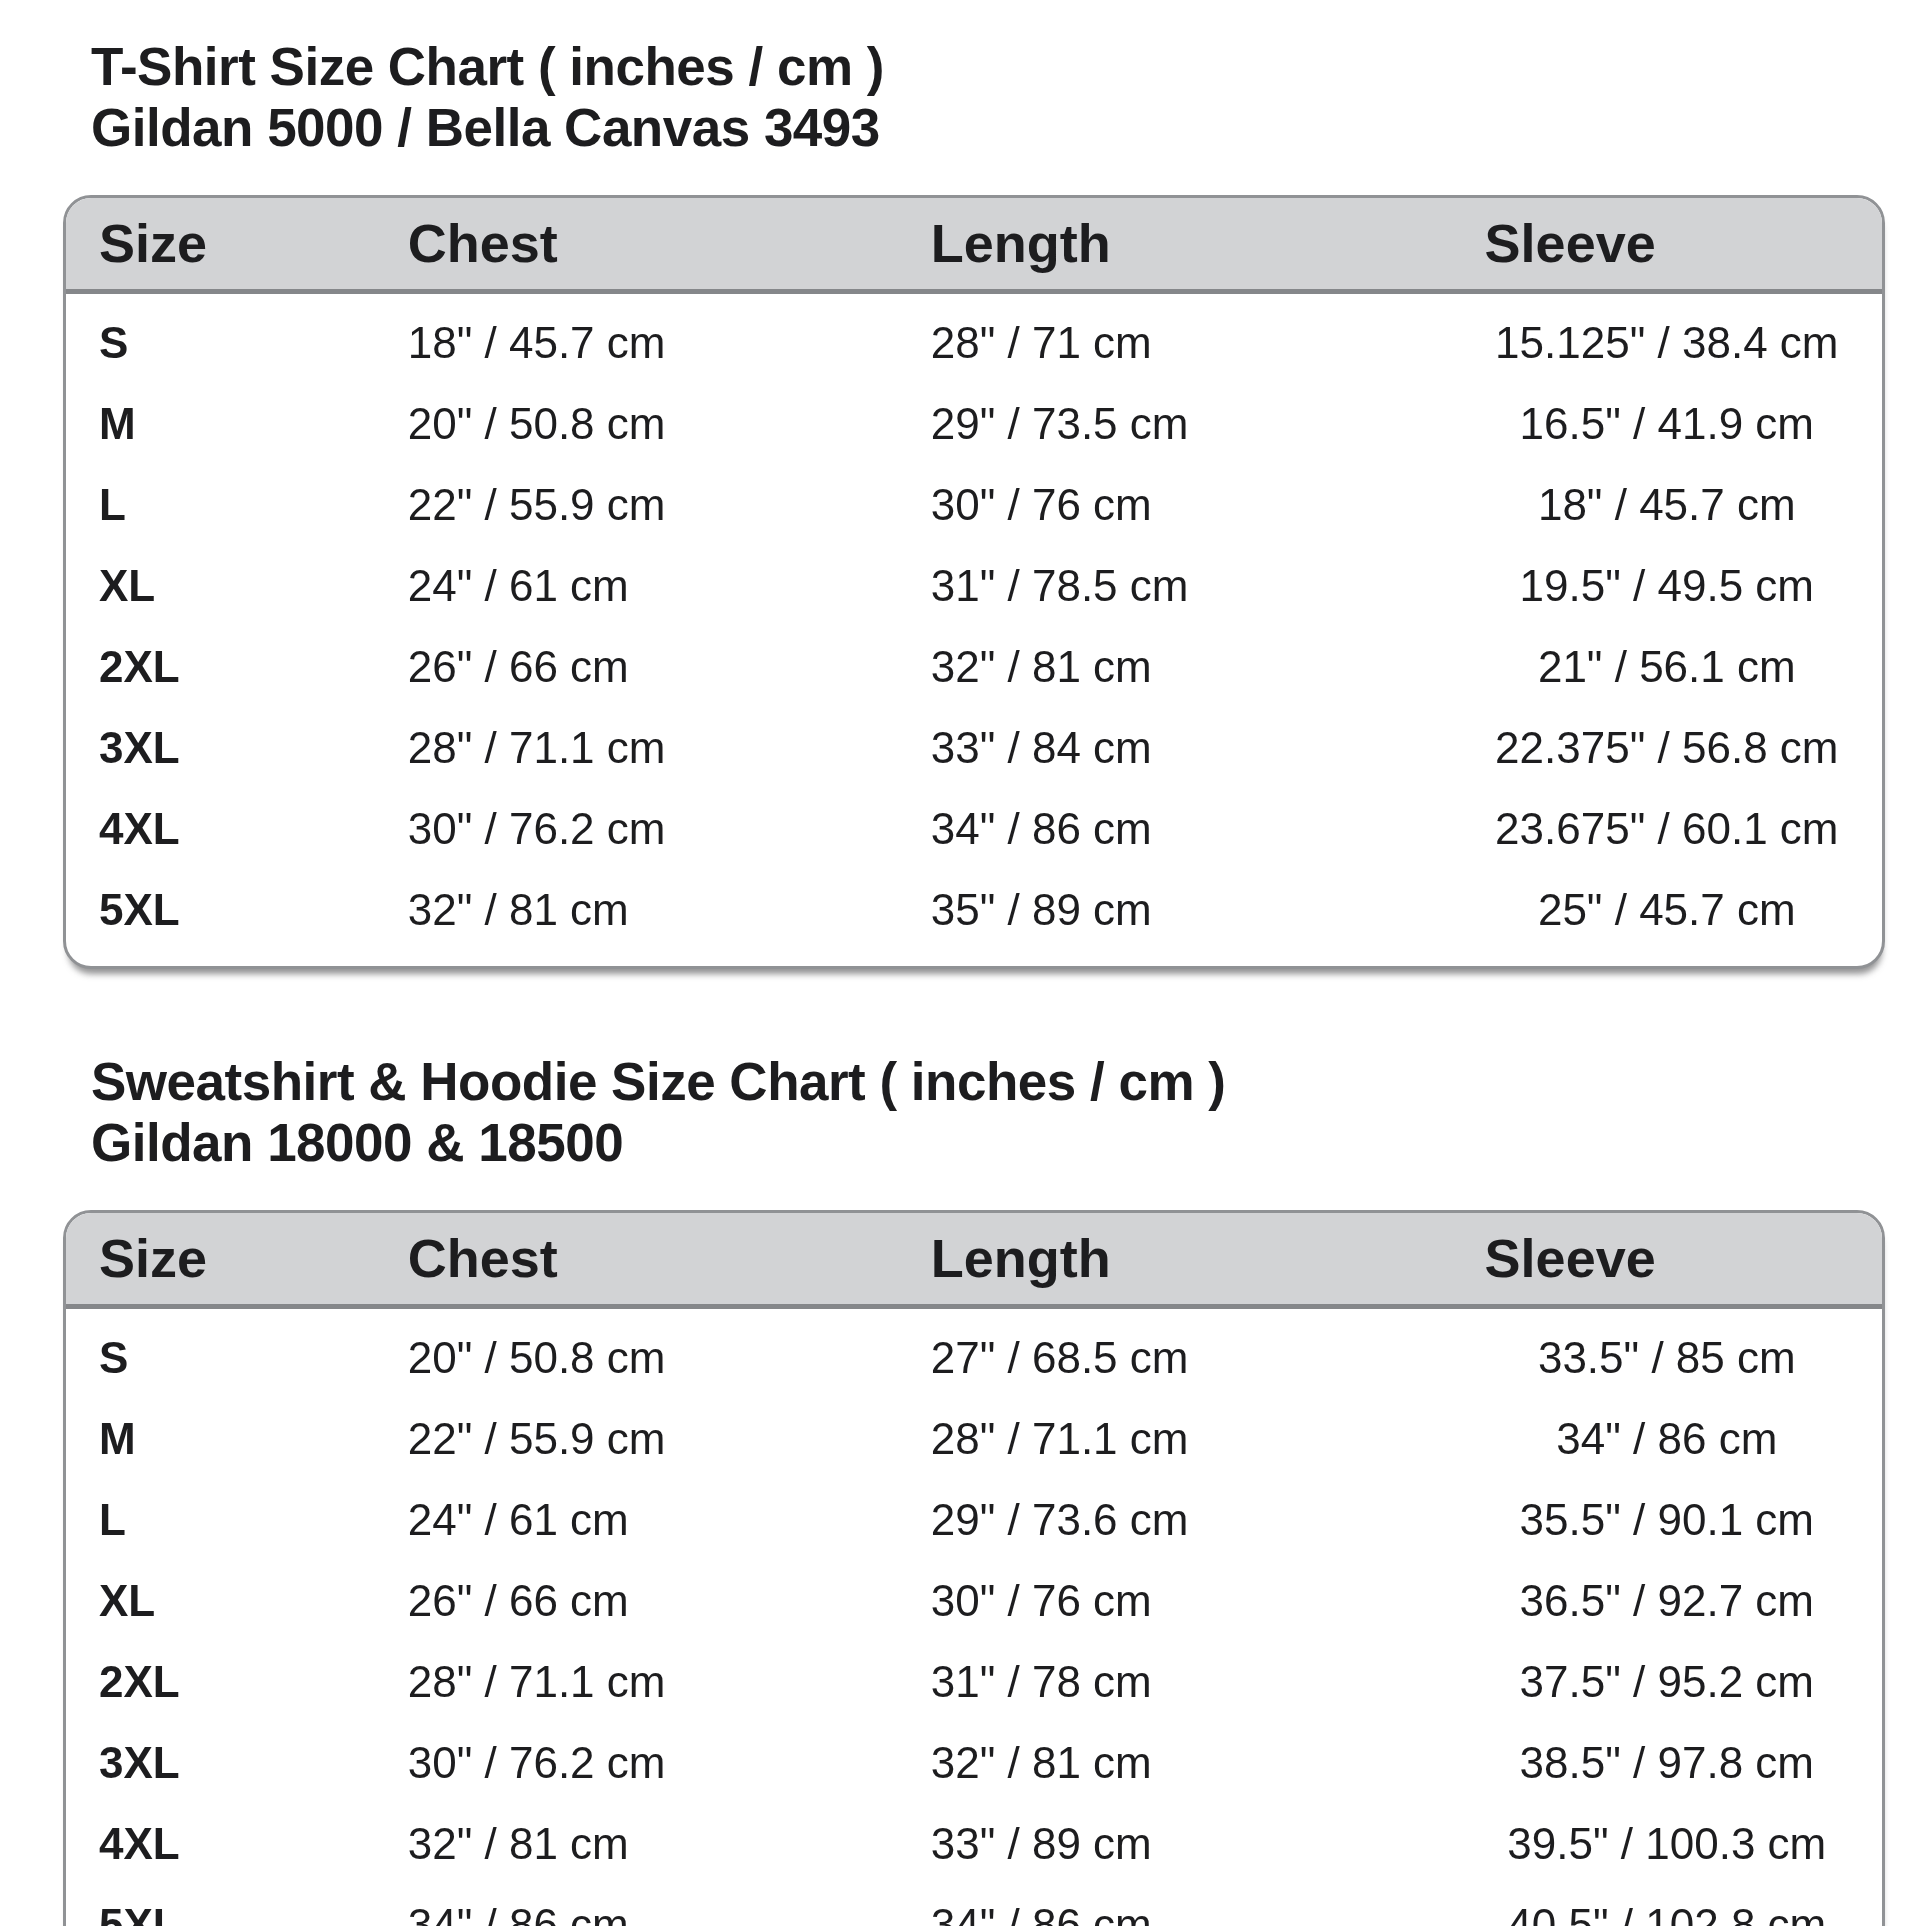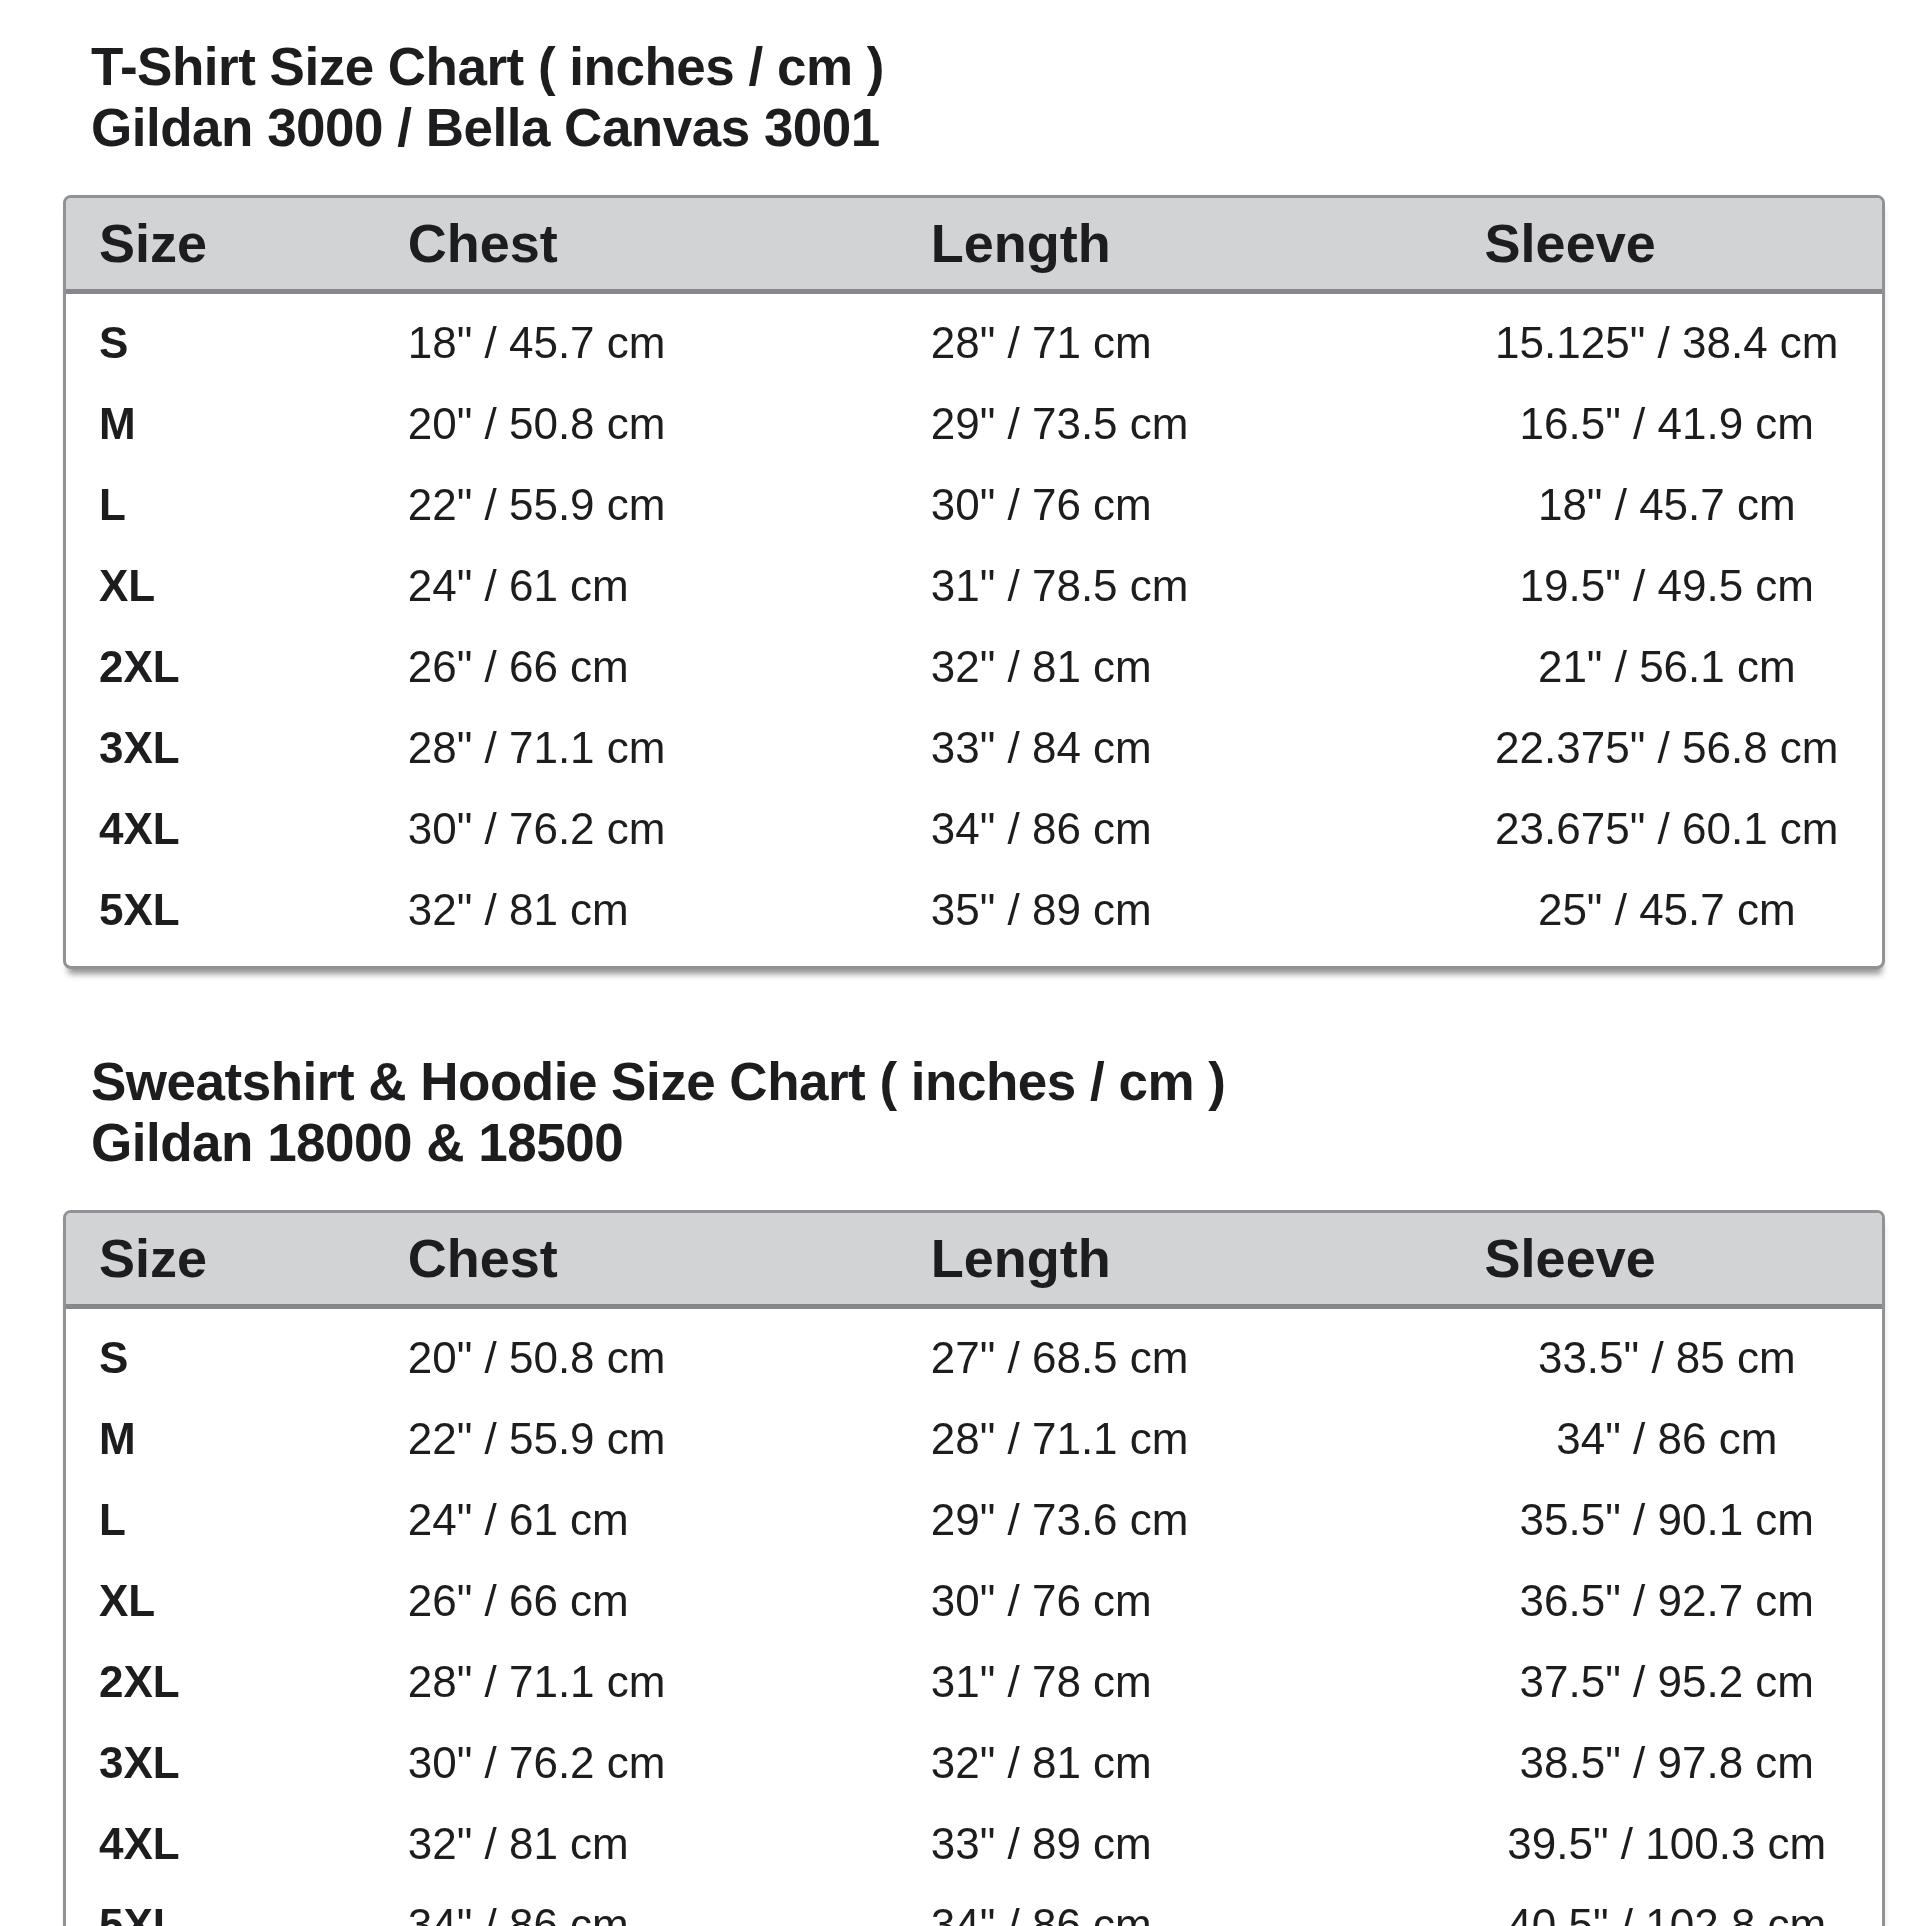--- a/index.html
+++ b/index.html
@@ -21,21 +21,21 @@
     margin: 0 0 36px 28px;
     font-size: 53px;
     font-weight: 700;
     line-height: 1.16;
     letter-spacing: -0.5px;
   }
   .size-table {
     width: 1822px;
     background: #ffffff;
     border: 3px solid #909295;
-    border-radius: 8px;
+    border-radius: 28px;
     overflow: hidden;
     box-shadow: 1px 9px 6px -4.6px rgba(90, 90, 92, 0.65);
   }
   .thead {
     display: grid;
     grid-template-columns: 17% 28.8% 30.5% 23.7%;
     align-items: center;
     height: 96px;
     background: #d2d3d5;
     border-bottom: 5px solid #85878a;
@@ -57,21 +57,21 @@
   .table-gap { height: 74px; }
   .second-title { margin-top: 8px; }
 </style>
 </head>
 <body>
 
 <div class="page">
 
   <div class="chart-title">
     <div>T-Shirt Size Chart ( inches / cm )</div>
-    <div>Gildan 3000 / Bella Canvas 3001</div>
+    <div>Gildan 5000 / Bella Canvas 3493</div>
   </div>
 
   <div class="size-table">
     <div class="thead">
       <div class="th">Size</div>
       <div class="th">Chest</div>
       <div class="th">Length</div>
       <div class="th">Sleeve</div>
     </div>
     <div class="tbody">

